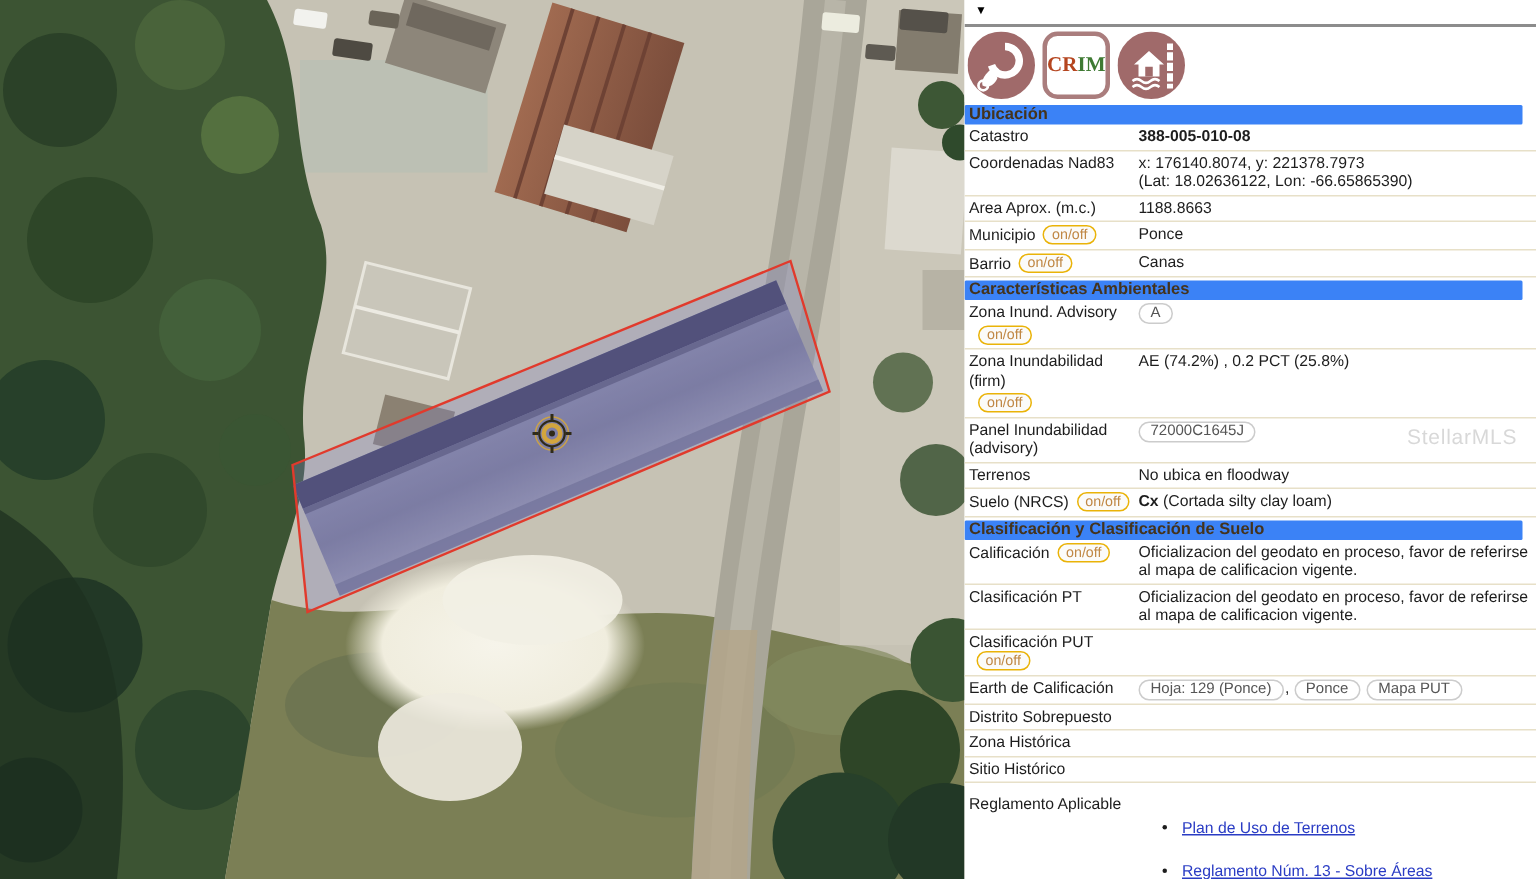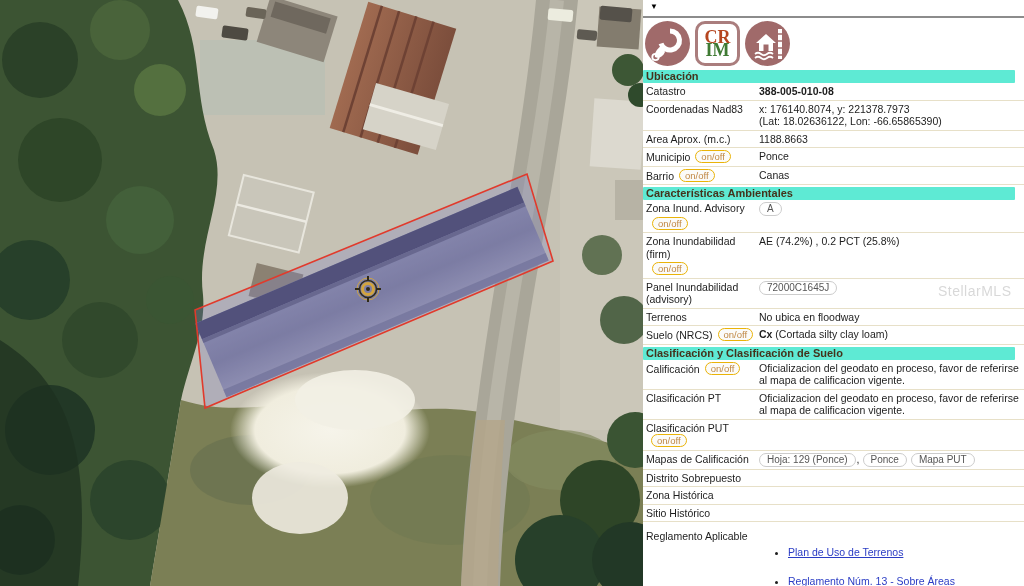--- a/index.html
+++ b/index.html
@@ -12,26 +12,26 @@
   .map svg{display:block}
 
   
   .panel{position:absolute;left:643px;top:0;width:381px;height:586px;background:#fff;
     overflow:hidden;font-size:10.5px;line-height:12.5px;color:#1d1d1d}
   .topstrip{height:18px;position:relative;background:#fff;border-bottom:2px solid #8c8c8c}
   .caret{position:absolute;left:7px;top:1px;font-size:8px;color:#000;cursor:pointer}
   .logos{display:flex;align-items:center;gap:5px;padding:3px 0 2px 2px;height:50px;background:#fff}
   .logo{width:45px;height:45px;flex:none;cursor:pointer}
   .crimbox{width:45px;height:45px;border-radius:10px;background:#fff;border:3px solid #aa7d7d;
-    display:flex;flex-direction:column;align-items:center;justify-content:center;
-    font-family:"Liberation Serif",serif;font-weight:bold;font-size:18px;line-height:13px;cursor:pointer}
+    display:flex;flex-direction:row;align-items:center;justify-content:space-between;
+    font-family:"Liberation Serif",serif;font-weight:bold;font-size:14px;line-height:13px;cursor:pointer}
   .crim-top{color:#b5451f}
   .crim-bottom{color:#3e7a33}
 
-  .sec{background:#5eead4;color:#44331c;font-weight:bold;font-size:11px;height:13px;line-height:13px;
+  .sec{background:#3b82f6;color:#44331c;font-weight:bold;font-size:11px;height:13px;line-height:13px;
     padding:0 3px;margin:2px 9px 0 0;border-radius:1px}
   .row{display:flex;border-bottom:1px solid #e7e0c8;padding:2px 2px 2px 3px}
   .lbl{width:112px;flex:none;padding-right:2px}
   .val{flex:1;padding-left:1px}
   .bold{font-weight:bold}
   .onoff{display:inline-block;border:1px solid #eab308;border-radius:8px;background:#fbfbf9;
     color:#c08845;font-size:9.5px;line-height:11px;padding:0 5px;margin-left:5px;cursor:pointer;
     font-family:inherit;vertical-align:1px}
   .onoff-under{display:inline-block;margin:2px 0 0 6px}
   .chip{display:inline-block;border:1px solid #cccccc;border-radius:8px;background:#fff;color:#555;
@@ -304,21 +304,21 @@
     <div class="row">
       <div class="lbl">Clasificación PT</div>
       <div class="val">Oficializacion del geodato en proceso, favor de referirse al mapa de calificacion vigente.</div>
     </div>
 
     <div class="row">
       <div class="lbl"><span>Clasificación PUT</span><button class="onoff">on/off</button></div>
     </div>
 
     <div class="row">
-      <div class="lbl">Mapas de Calificación</div>
+      <div class="lbl">Earth de Calificación</div>
       <div class="val">
         <button class="chip">Hoja: 129 (Ponce)</button><span class="comma">,</span><button class="chip">Ponce</button><button class="chip">Mapa PUT</button>
       </div>
     </div>
 
     <div class="row">
       <div class="lbl">Distrito Sobrepuesto</div>
       <div class="val"></div>
     </div>
 

